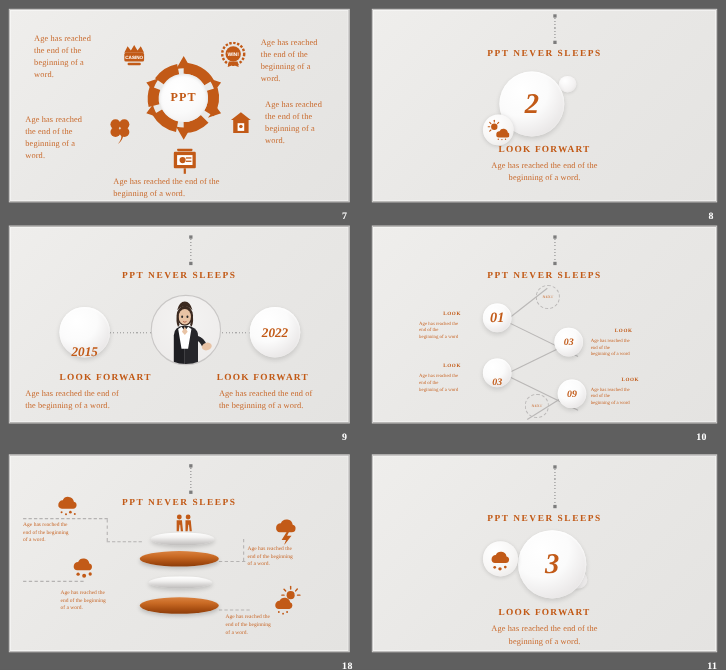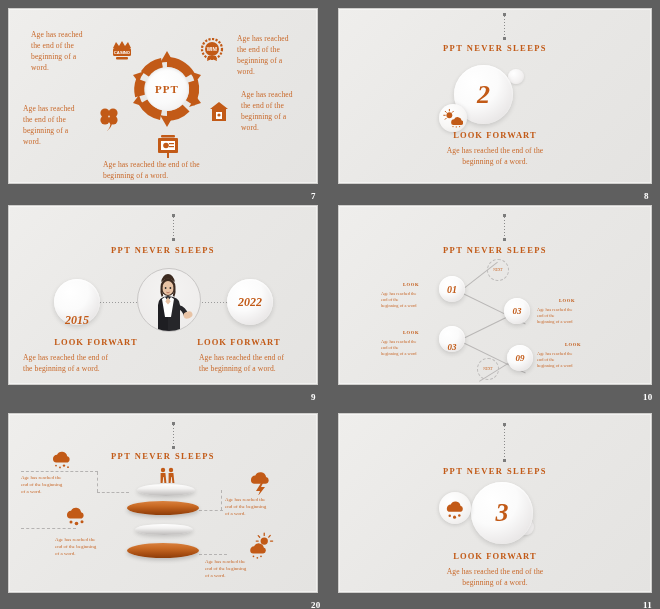--- a/index.html
+++ b/index.html
@@ -380,21 +380,21 @@
       <div class="solid-line" style="left:140px; top:175px; width:48px; transform:rotate(-32deg);"></div>
 
       <div class="dash-circle" style="left:148px; top:53px; width:22px; height:22px;">
         <span style="color:#c96a2c; font-size:3.6px; font-family:'Liberation Serif',serif;">NEXT</span>
       </div>
       <div class="dash-circle" style="left:138px; top:152px; width:22px; height:22px;">
         <span style="color:#c96a2c; font-size:3.6px; font-family:'Liberation Serif',serif;">NEXT</span>
       </div>
 
       <div class="sphere" style="left:100px; top:70px; width:26px; height:26px;">
-        <span class="num" style="font-size:10px;">01</span>
+        <span class="num" style="font-size:13px;">01</span>
       </div>
       <div class="sphere" style="left:165px; top:92px; width:26px; height:26px;">
         <span class="num" style="font-size:9px;">03</span>
       </div>
       <div class="sphere" style="left:100px; top:120px; width:26px; height:26px;align-items:flex-end;">
         <span class="num" style="font-size:9px;">03</span>
       </div>
       <div class="sphere" style="left:168px; top:139px; width:26px; height:26px;">
         <span class="num" style="font-size:9px;">09</span>
       </div>
@@ -420,21 +420,21 @@
         <div>beginning of a word</div>
       </div>
 
       <div class="tiny-label" style="left:204px; top:136px; width:60px;">LOOK</div>
       <div class="tiny-text" style="left:198px; top:145px; width:68px;">
         <div>Age has reached the</div>
         <div>end of the</div>
         <div>beginning of a word</div>
       </div>
     </div>
-    <div class="pagenum" style="left:305px; top:187px;">10</div>
+    <div class="pagenum" style="left:295px; top:187px;">10</div>
   </div>
 
   <div class="slide-cell" style="left:8px; top:413px; width:310px; height:180px;">
     <div class="slide">
       <div class="hdr-dot" style="left:163px; top:8px;"></div>
       <div class="hdr-line" style="left:164px; top:11px; height:22px;"></div>
       <div class="hdr-dot" style="left:163px; top:32px;"></div>
       <div class="title" style="top:37px;">PPT NEVER SLEEPS</div>
 
       <div class="dash-v" style="left:88px; top:58px; height:20px;"></div>
@@ -514,21 +514,21 @@
         <div>Age has reached the</div>
         <div>end of the beginning</div>
         <div>of a word.</div>
       </div>
       <div class="tiny-text" style="left:196px; top:144px; width:80px; font-size:5px; line-height:7px;">
         <div>Age has reached the</div>
         <div>end of the beginning</div>
         <div>of a word.</div>
       </div>
     </div>
-    <div class="pagenum" style="left:303px; top:187px;">20</div>
+    <div class="pagenum" style="left:303px; top:187px;">18</div>
   </div>
 
   <div class="slide-cell" style="left:338px; top:413px; width:314px; height:180px;">
     <div class="slide">
       <div class="hdr-dot" style="left:164px; top:9px;"></div>
       <div class="hdr-line" style="left:165px; top:12px; height:34px;"></div>
       <div class="hdr-dot" style="left:164px; top:45px;"></div>
       <div class="title" style="top:52px;">PPT NEVER SLEEPS</div>
 
       <div class="tail" style="left:178px; top:105px; width:17px; height:16px;"></div>

